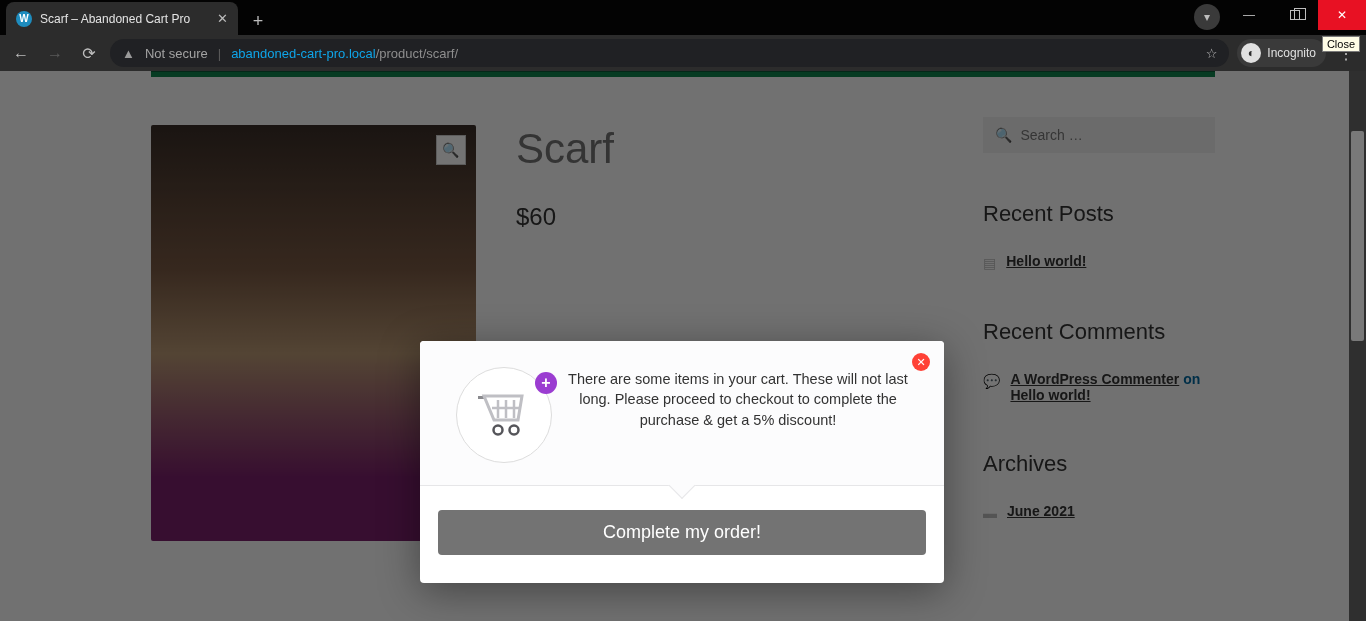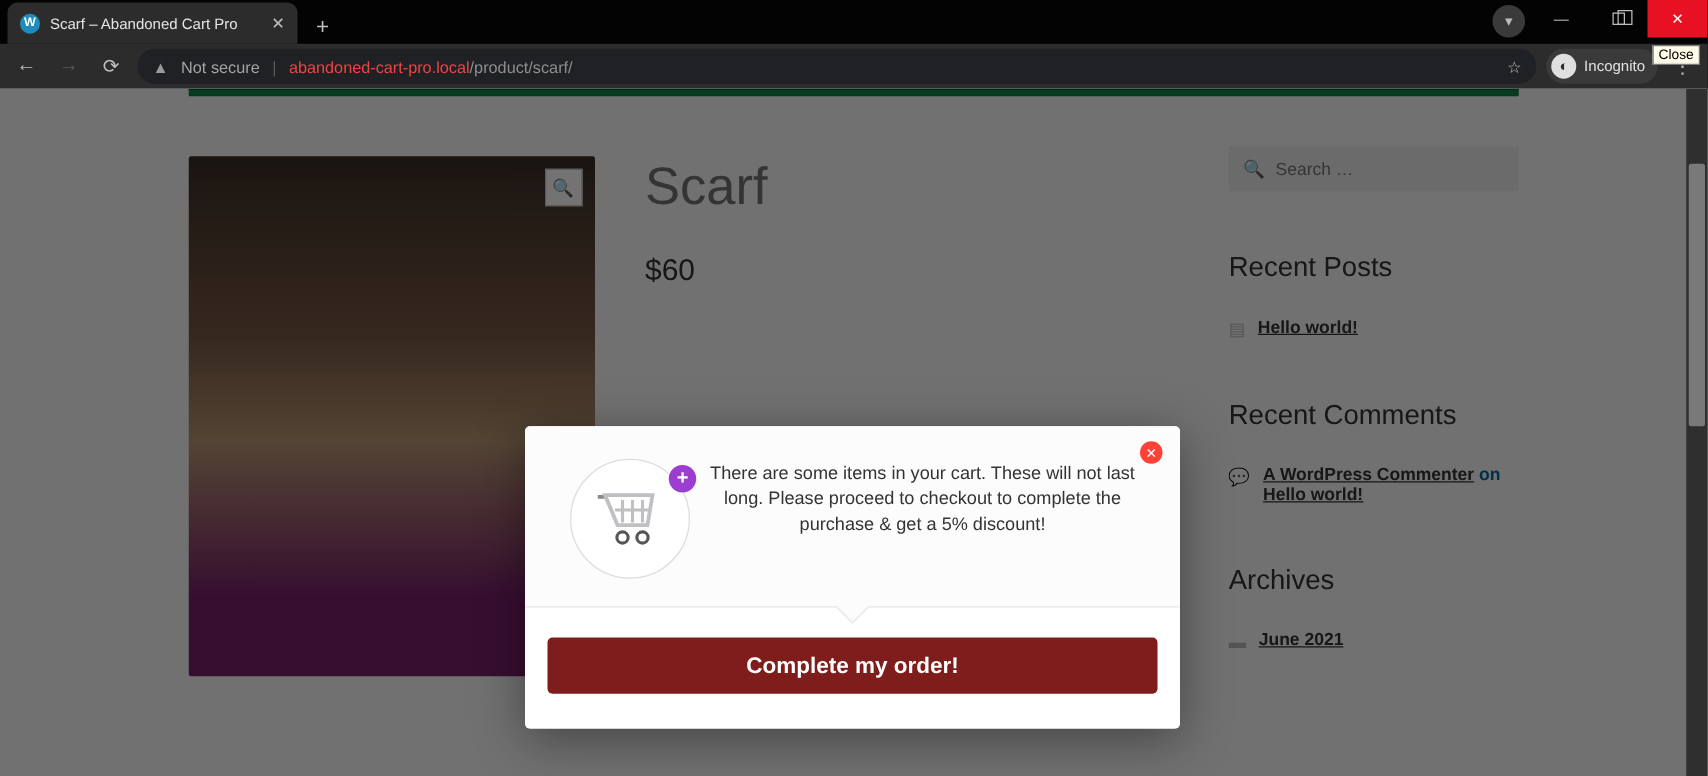--- a/index.html
+++ b/index.html
@@ -25,21 +25,21 @@
 
 
 .toolbar { height:36px; background:#2c2c2c; display:flex; align-items:center; padding:0 8px; gap:8px; }
 .nav-btn { width:26px; height:26px; border-radius:50%; display:flex; align-items:center; justify-content:center; color:#bdbdbd; cursor:pointer; font-size:16px; }
 .nav-btn.disabled { color:#5a5a5a; }
 .urlbar { flex:1; height:28px; background:#202124; border-radius:14px; display:flex; align-items:center; padding:0 12px; gap:10px; color:#bdbdbd; font-size:13px; }
 .urlbar .warn { font-size:13px; color:#9a9a9a; }
 .urlbar .notsecure { color:#a3a3a3; }
 .urlbar .sep { color:#5a5a5a; }
 .urlbar .path { color:#8e8e8e; }
-.urlbar .host { color:#ef4444; }
+.urlbar .host { color:#0ea5e9; }
 .urlbar .star { margin-left:auto; color:#bdbdbd; cursor:pointer; }
 .incognito { display:flex; align-items:center; gap:6px; color:#e0e0e0; font-size:12px; background:#3a3a3a; padding:4px 10px 4px 4px; border-radius:14px; }
 .incognito .mask { width:20px; height:20px; border-radius:50%; background:#e0e0e0; display:flex; align-items:center; justify-content:center; color:#2c2c2c; font-size:12px; }
 .menu-dots { width:24px; color:#bdbdbd; text-align:center; cursor:pointer; font-size:16px; }
 
 
 .viewport { position:relative; width:1366px; height:550px; background:#fff; overflow:hidden; }
 .page { width:1366px; height:550px; background:#fafafafa; position:relative; }
 .page-inner { width:1064px; margin:0 auto; display:flex; padding-top:0; }
 .notice-bar { width:1064px; margin:0 auto; height:6px; background:#0f834d; border-top:1px solid #0a5a35; }
@@ -67,21 +67,21 @@
 .modal-close { position:absolute; top:12px; right:14px; width:18px; height:18px; border-radius:50%; background:#ff4136; color:#fff; font-size:11px; display:flex; align-items:center; justify-content:center; cursor:pointer; }
 .modal-body { display:flex; gap:16px; align-items:flex-start; }
 .cart-icon-wrap { width:96px; height:96px; border-radius:50%; border:1px solid #ddd; display:flex; align-items:center; justify-content:center; position:relative; margin-top:8px; flex-shrink:0; background:#fff; }
 .plus-badge { position:absolute; top:4px; right:-6px; width:22px; height:22px; border-radius:50%; background:#9b3dd1; color:#fff; font-size:16px; font-weight:bold; display:flex; align-items:center; justify-content:center; }
 .modal-text { flex:1; text-align:center; }
 .modal-text h2 { color:#9b3dd1; font-size:29px; font-weight:800; line-height:1.15; }
 .modal-text p { margin-top:10px; font-size:14.5px; color:#333; line-height:1.4; }
 .modal-divider { height:1px; background:#e6e6e8; position:relative; }
 .modal-divider::after { content:""; position:absolute; left:50%; top:-9px; transform:translateX(-50%) rotate(45deg); width:18px; height:18px; background:#fcfcfd; border-right:1px solid #e6e6e8; border-bottom:1px solid #e6e6e8; }
 .modal-bottom { padding:24px 18px 28px 18px; }
-.cta { width:100%; background:#7f1d1d; color:#fff; border:none; border-radius:4px; padding:12px 0; font-size:18px; font-weight:700; cursor:pointer; }
+.cta { width:100%; background:#737373; color:#fff; border:none; border-radius:4px; padding:12px 0; font-size:18px; font-weight:400; cursor:pointer; }
 
 
 .vscroll { position:absolute; right:0; top:0; width:17px; height:550px; background:#2f2f2f; }
 .vscroll-thumb { position:absolute; right:2px; top:60px; width:13px; height:210px; background:#797979; border-radius:2px; }
 </style>
 </head>
 <body>
 <div class="window">
   <div class="titlebar">
     <div class="tab">

